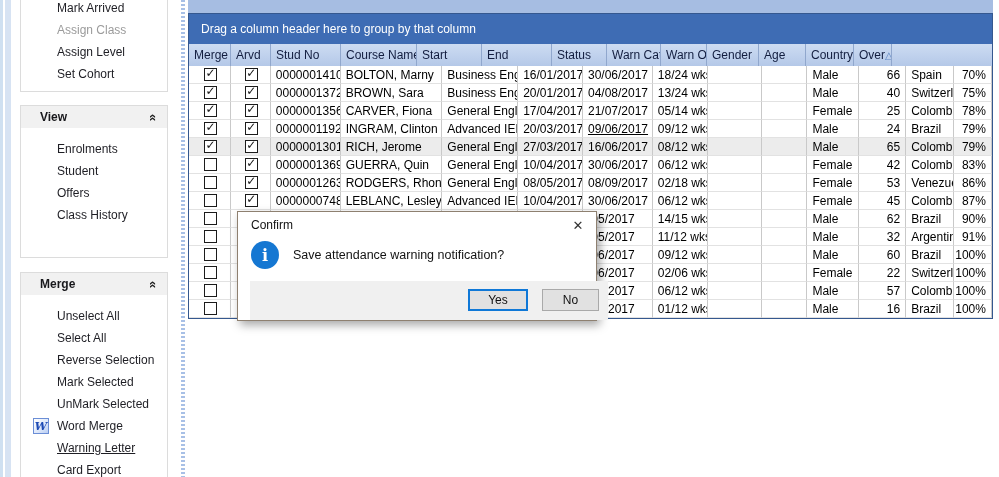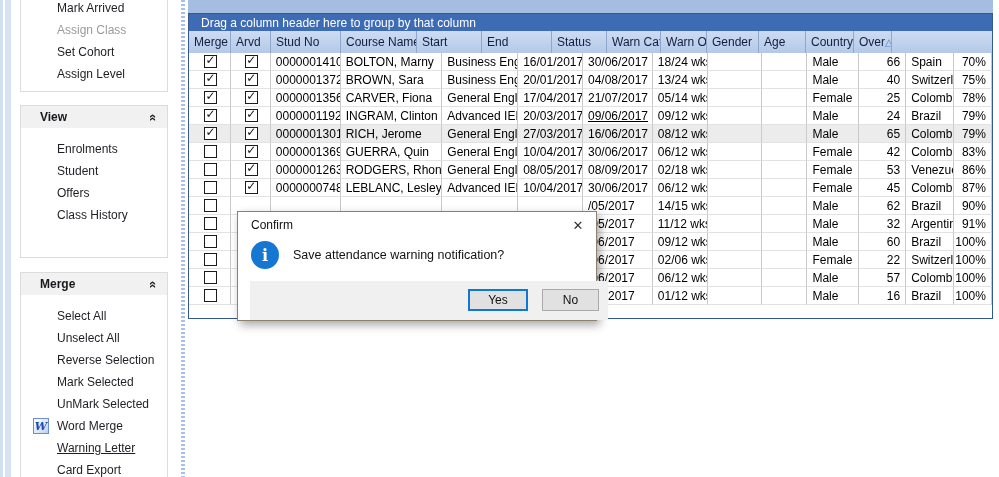--- a/index.html
+++ b/index.html
@@ -34,21 +34,21 @@
   
   #splitter { position:absolute; left:178px; top:0; width:10px; height:477px; background:#fff;
     background-image:repeating-linear-gradient(to bottom,#a8c0e6 0 2px,#ffffff 2px 4px);
     background-size:4px 4px; background-position:3px 0; background-repeat:repeat-y;
     cursor:col-resize; }
 
   
   #top-strip { position:absolute; left:188px; top:0; width:805px; height:13px; background:#a6bde2; }
   #grid-panel { position:absolute; left:188px; top:13px; width:805px; height:306px;
     border:1px solid #35588f; background:#fff; }
-  #group-bar { height:17px; background:#3e6cb4; color:#fff; display:flex; align-items:center;
+  #group-bar { height:30px; background:#3e6cb4; color:#fff; display:flex; align-items:center;
     padding-left:12px; font-size:12px; }
   #header-row { height:22px; display:flex;
     background:linear-gradient(to bottom,#cddcf2 0%,#b4c8e8 100%); }
   .hcell { height:22px; display:flex; align-items:center; padding:0 3px 0 5px;
     border-right:1px solid #90a7cd; color:#121d3f; overflow:hidden; white-space:nowrap;
     cursor:pointer; }
   .hcell .sort-glyph { margin-left:auto; font-size:10px; color:#5f88c4; }
   #grid-rows { position:relative; }
   .trow { height:18px; display:flex; background:#fff; }
   .trow.selected { background:#ececec; }
@@ -89,24 +89,24 @@
   <div id="sidebar">
     <div class="side-box" style="top:-5px; height:97px;">
       <div class="side-items" style="padding-top:1px;" id="actions-items">
           <div class="side-item">
             <span class="side-label">Mark Arrived</span>
           </div>
           <div class="side-item disabled">
             <span class="side-label">Assign Class</span>
           </div>
           <div class="side-item">
+            <span class="side-label">Assign Level</span>
+          </div>
+          <div class="side-item">
             <span class="side-label">Set Cohort</span>
-          </div>
-          <div class="side-item">
-            <span class="side-label">Assign Level</span>
           </div>
         </div>
     </div>
 
     <div class="side-box" style="top:105px; height:153px;">
       <div class="side-header">
         <span>View</span>
         <span class="chevron-up">«</span>
       </div>
       <div class="side-items" id="view-items">
@@ -125,24 +125,24 @@
         </div>
     </div>
 
     <div class="side-box" style="top:272px; height:215px;">
       <div class="side-header">
         <span>Merge</span>
         <span class="chevron-up">«</span>
       </div>
       <div class="side-items" id="merge-items">
           <div class="side-item">
+            <span class="side-label">Unselect All</span>
+          </div>
+          <div class="side-item">
             <span class="side-label">Select All</span>
-          </div>
-          <div class="side-item">
-            <span class="side-label">Unselect All</span>
           </div>
           <div class="side-item">
             <span class="side-label">Reverse Selection</span>
           </div>
           <div class="side-item">
             <span class="side-label">Mark Selected</span>
           </div>
           <div class="side-item">
             <span class="side-label">UnMark Selected</span>
           </div>

